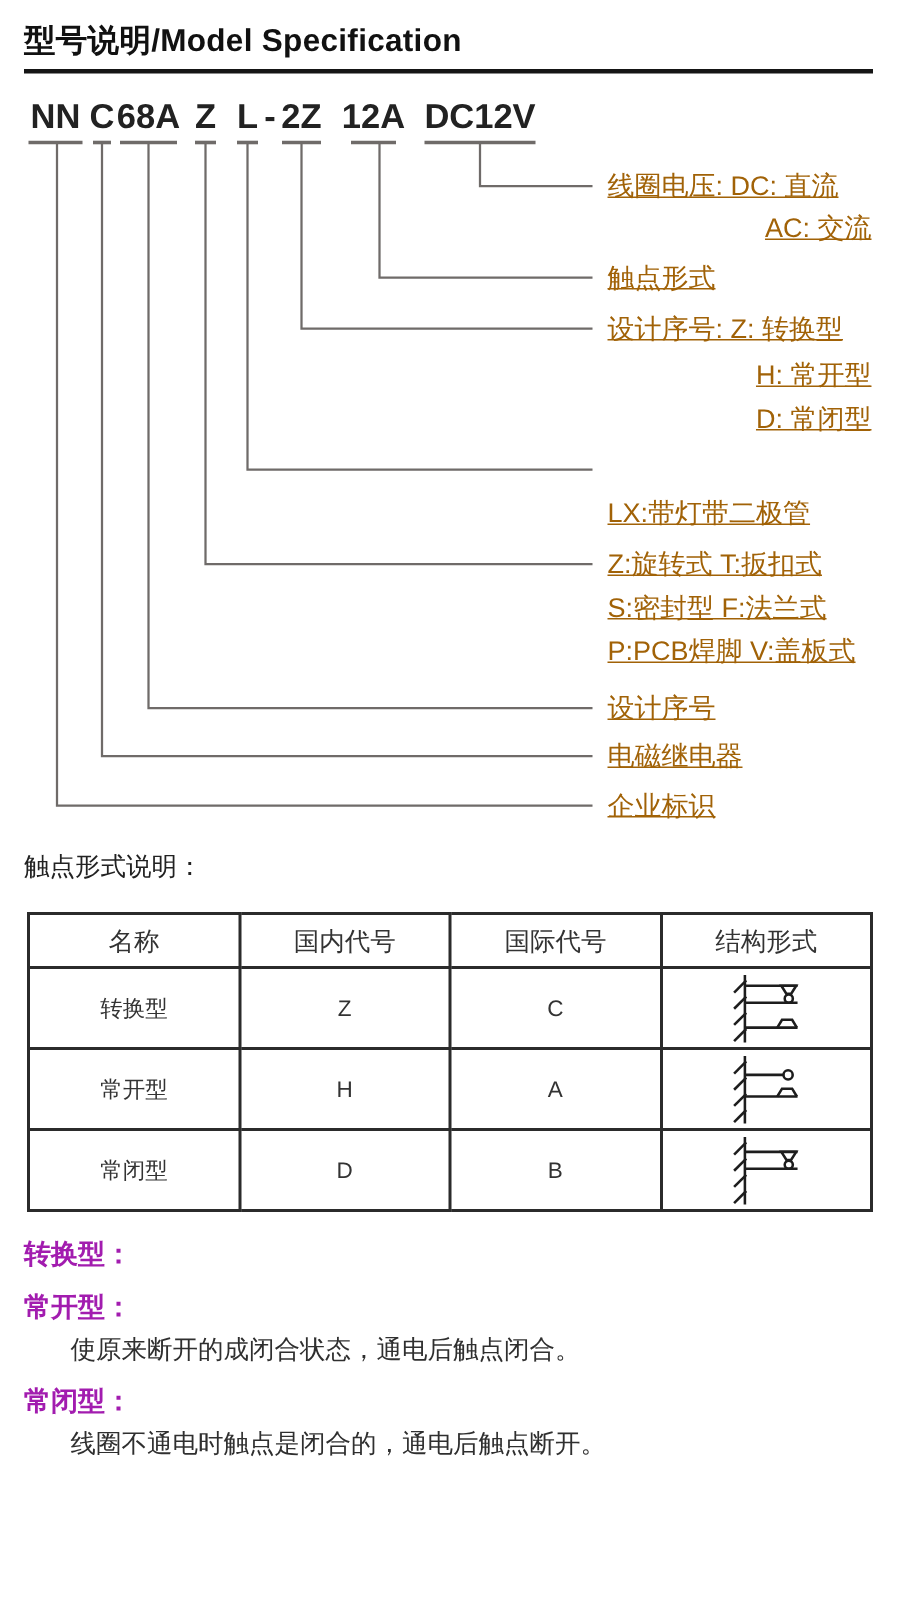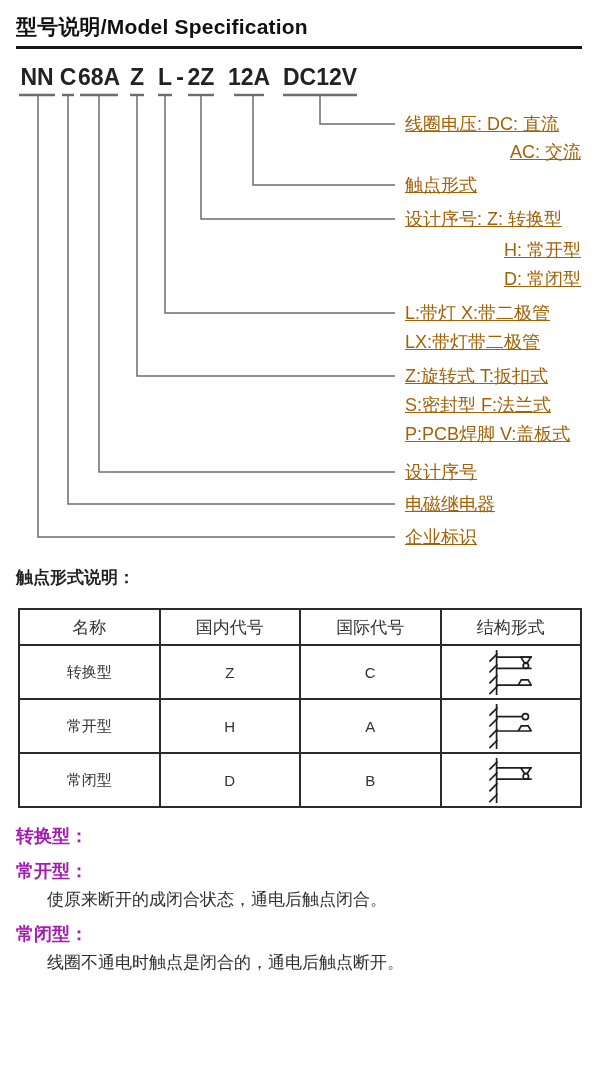--- a/index.html
+++ b/index.html
@@ -13,21 +13,21 @@
   .title-rule{left:16px;top:46px;width:566px;height:3px;background:#151515;}
   
   .seg{top:64px;font-size:23px;font-weight:bold;color:#222;transform:translateX(-50%);white-space:nowrap;}
   
   svg.overlay{left:0;top:0;pointer-events:none;}
   
   .lbl{font-size:18px;color:#a16207;white-space:nowrap;line-height:20px;transform:translateY(-50%);text-decoration:underline;}
   .lbl.left{left:405px;}
   .lbl.right{right:19px;}
   
-  .tbl-title{left:16px;top:566px;font-size:17px;font-weight:bold;color:#222;white-space:nowrap;}
+  .tbl-title{left:16px;top:566px;font-size:17px;font-weight:normal;color:#222;white-space:nowrap;}
   table.contact{
     left:18px;top:608px;position:absolute;border-collapse:collapse;table-layout:fixed;width:564px;
   }
   table.contact th,table.contact td{
     border:2px solid #2b2b2b;text-align:center;vertical-align:middle;
     font-size:17px;font-weight:normal;color:#333;padding:0;
   }
   table.contact th{height:34px;}
   table.contact td{height:52px;font-size:15px;}
   td.sym{line-height:0;}
@@ -78,21 +78,20 @@
       <polyline points="38,96  38,537  395,537"></polyline>
     </g>
   </svg>
 
   <div class="abs lbl left" style="top:124px">线圈电压: DC: 直流</div>
   <div class="abs lbl right" style="top:152px">AC: 交流</div>
   <div class="abs lbl left" style="top:185px">触点形式</div>
   <div class="abs lbl left" style="top:219px">设计序号: Z: 转换型</div>
   <div class="abs lbl right" style="top:250px">H: 常开型</div>
   <div class="abs lbl right" style="top:279px">D: 常闭型</div>
-  <div class="abs lbl left" style="top:313px">L:带灯  X:带二极管</div>
   <div class="abs lbl left" style="top:342px">LX:带灯带二极管</div>
   <div class="abs lbl left" style="top:376px">Z:旋转式 T:扳扣式</div>
   <div class="abs lbl left" style="top:405px">S:密封型 F:法兰式</div>
   <div class="abs lbl left" style="top:434px">P:PCB焊脚 V:盖板式</div>
   <div class="abs lbl left" style="top:472px">设计序号</div>
   <div class="abs lbl left" style="top:504px">电磁继电器</div>
   <div class="abs lbl left" style="top:537px">企业标识</div>
 
   <div class="abs tbl-title">触点形式说明：</div>
 

